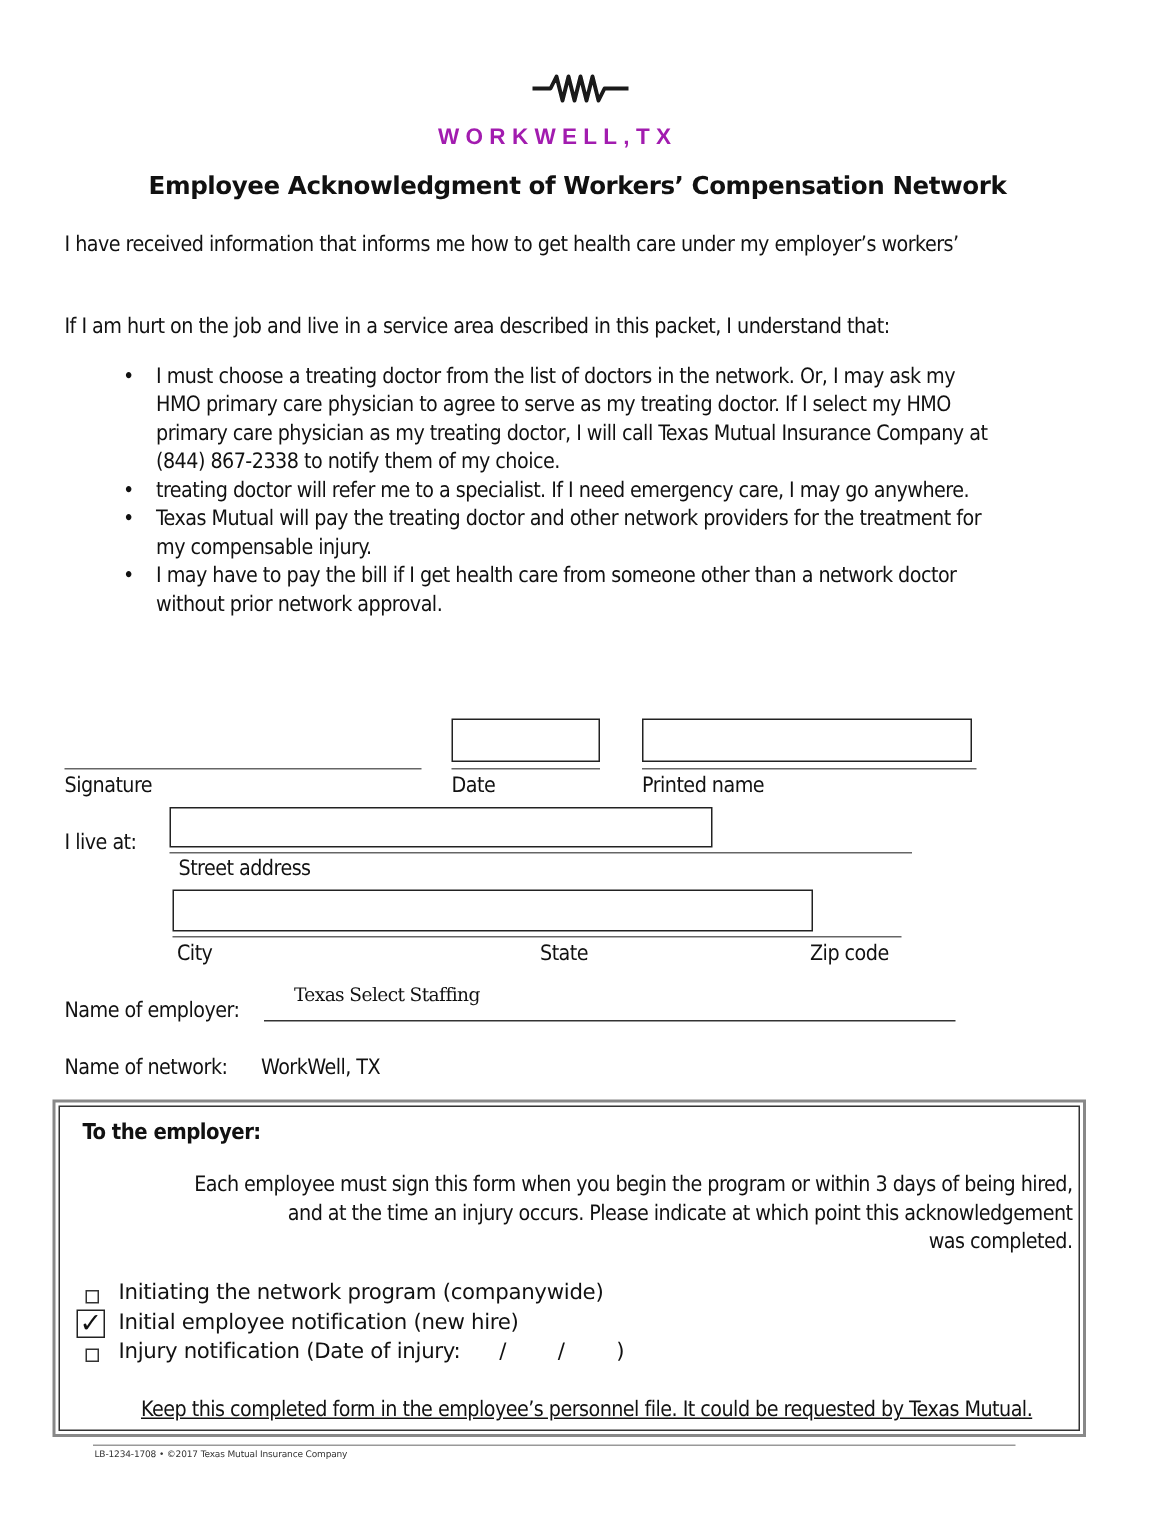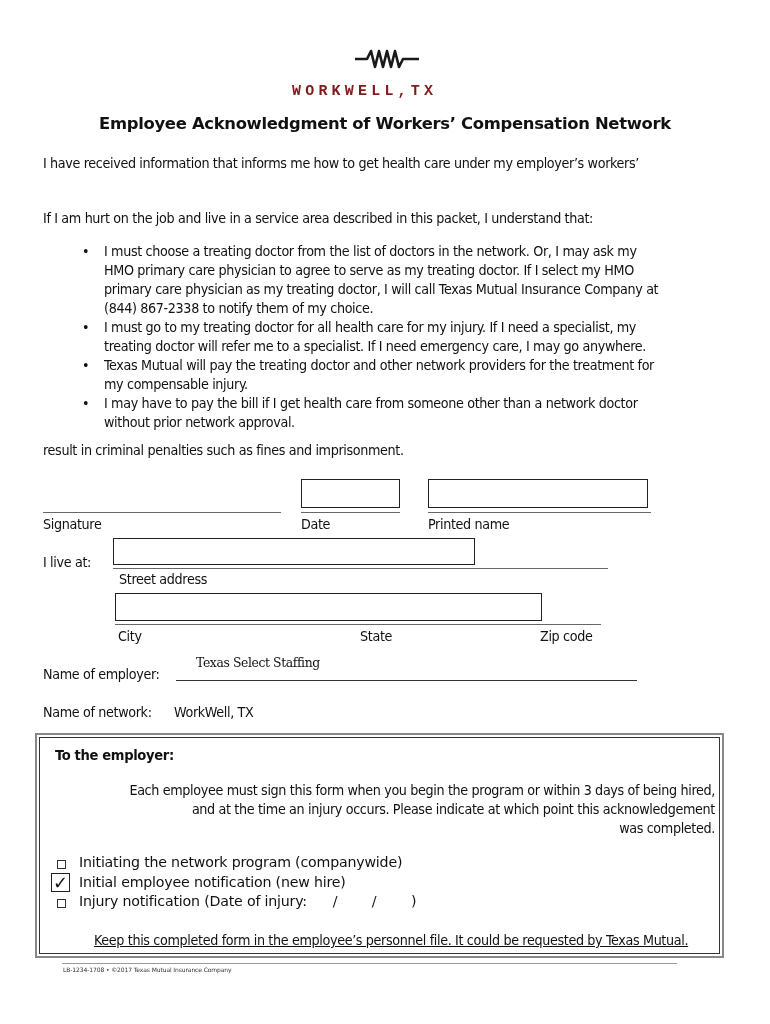--- a/index.html
+++ b/index.html
@@ -1,22 +1,22 @@
 <!DOCTYPE html>
 <html><head>
 <meta charset="utf-8">
 <style>
   html, body { margin: 0; padding: 0; background: #ffffff; }
   body { width: 770px; height: 1024px; position: relative; overflow: hidden;
          font-family: "DejaVu Sans", sans-serif; color: #111; }
   .abs { position: absolute; }
   .txt { font-size: 14.2px; line-height: 19px; letter-spacing: -0.35px; font-stretch: condensed; }
   .logo-wave { left: 355px; top: 46px; width: 64px; height: 26px; }
-  .logo-text { left: 292px; top: 83px; width: 190px; font-family: Liberation Mono, monospace;
-               font-weight: bold; font-size: 15px; letter-spacing: 4.2px; color: #7f1d1d; }
+  .logo-text { left: 292px; top: 83px; width: 190px; font-family: Liberation Sans, sans-serif;
+               font-weight: bold; font-size: 15px; letter-spacing: 4.2px; color: #a21caf; }
   .title { left: 0; width: 770px; top: 114px; text-align: center; font-weight: bold;
            font-size: 16.4px; letter-spacing: -0.3px; }
   .para { left: 43px; width: 690px; }
   ul.bullets { margin: 0; padding: 0; list-style: none; left: 82px; top: 242px; width: 640px; }
   ul.bullets li { position: relative; padding-left: 22px; }
   ul.bullets li::before { content: "\2022"; position: absolute; left: 0; top: 0; }
   .hline { position: absolute; height: 0; border-top: 1.5px solid #666; }
   .field-box { position: absolute; border: 1.5px solid #222; background: #fff; box-sizing: border-box; }
   .lbl { position: absolute; }
   .employer-val { font-family: "DejaVu Serif", serif; font-size: 12.4px; letter-spacing: -0.4px; }
@@ -47,35 +47,33 @@
 <div class="abs para txt" style="top:209px;">If I am hurt on the job and live in a service area described in this packet, I understand that:</div>
 
 <ul class="abs bullets txt">
   <li>
     <div>I must choose a treating doctor from the list of doctors in the network. Or, I may ask my</div>
     <div>HMO primary care physician to agree to serve as my treating doctor. If I select my HMO</div>
     <div>primary care physician as my treating doctor, I will call Texas Mutual Insurance Company at</div>
     <div>(844) 867-2338 to notify them of my choice.</div>
   </li>
   <li>
-    <div>I must go to my treating doctor for all health care for my injury. If I need a specialist, my</div>
     <div>treating doctor will refer me to a specialist. If I need emergency care, I may go anywhere.</div>
   </li>
   <li>
     <div>Texas Mutual will pay the treating doctor and other network providers for the treatment for</div>
     <div>my compensable injury.</div>
   </li>
   <li>
     <div>I may have to pay the bill if I get health care from someone other than a network doctor</div>
     <div>without prior network approval.</div>
   </li>
 </ul>
 
 <div class="abs para txt" style="top:441px;">
-  <div>result in criminal penalties such as fines and imprisonment.</div>
 </div>
 
 <div class="hline" style="left:43px; top:512px; width:238px;"></div>
 <div class="field-box" style="left:301px; top:479px; width:99px; height:29px;">
   <span></span>
 </div>
 <div class="hline" style="left:301px; top:512px; width:99px;"></div>
 <div class="field-box" style="left:428px; top:479px; width:220px; height:29px;">
   <span></span>
 </div>

